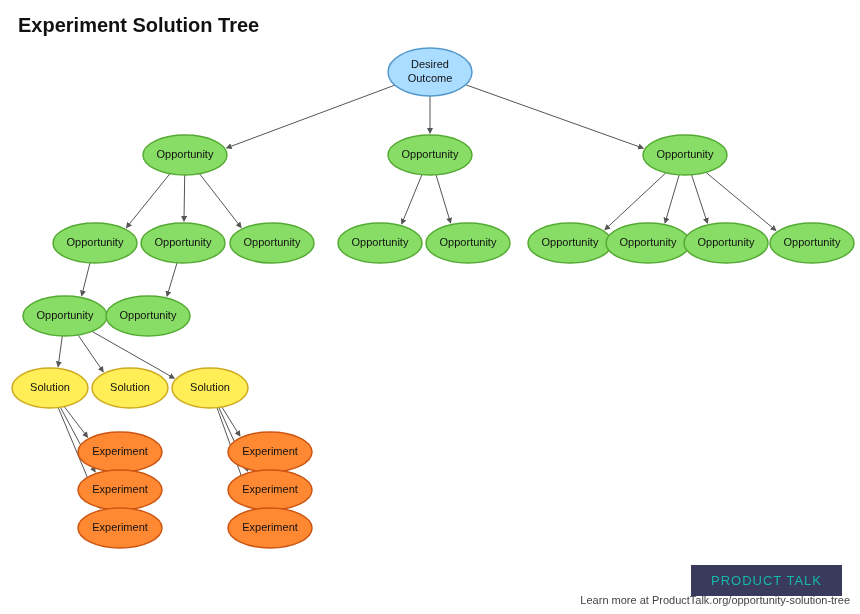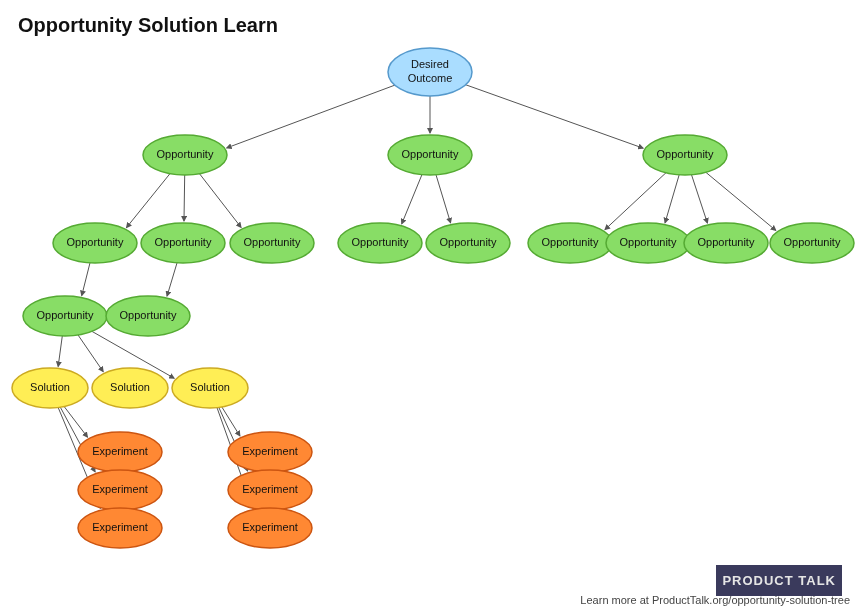--- a/index.html
+++ b/index.html
@@ -65,38 +65,38 @@
       stroke: #555;
       stroke-width: 1;
       fill: none;
       marker-end: url(#arrowhead);
     }
     #footer-box {
       position: absolute;
       bottom: 18px;
       right: 18px;
       background: #3a3a5c;
-      color: #e5e5e5;
-      padding: 8px 6px;
+      color: #14b8a6;
+      padding: 8px 20px;
       font-size: 13px;
-      font-weight: bold;
+      font-weight: normal;
       letter-spacing: 1px;
     }
     #footer-link {
       position: absolute;
       bottom: 8px;
       right: 10px;
       font-size: 11px;
       color: #444;
     }
   </style>
 </head>
 <body>
 
-<div id="title">Opportunity Solution Learn</div>
+<div id="title">Experiment Solution Tree</div>
 
 <div id="tree-container">
   <svg id="tree-svg">
     <defs>
       <marker id="arrowhead" markerWidth="6" markerHeight="6" refX="5" refY="3" orient="auto">
         <path d="M0,0 L0,6 L6,3 z" fill="#555"></path>
       </marker>
     </defs>
 
   <line x1="430" y1="72" x2="226.67352764546328" y2="147.94101470495212" class="edge"></line>

